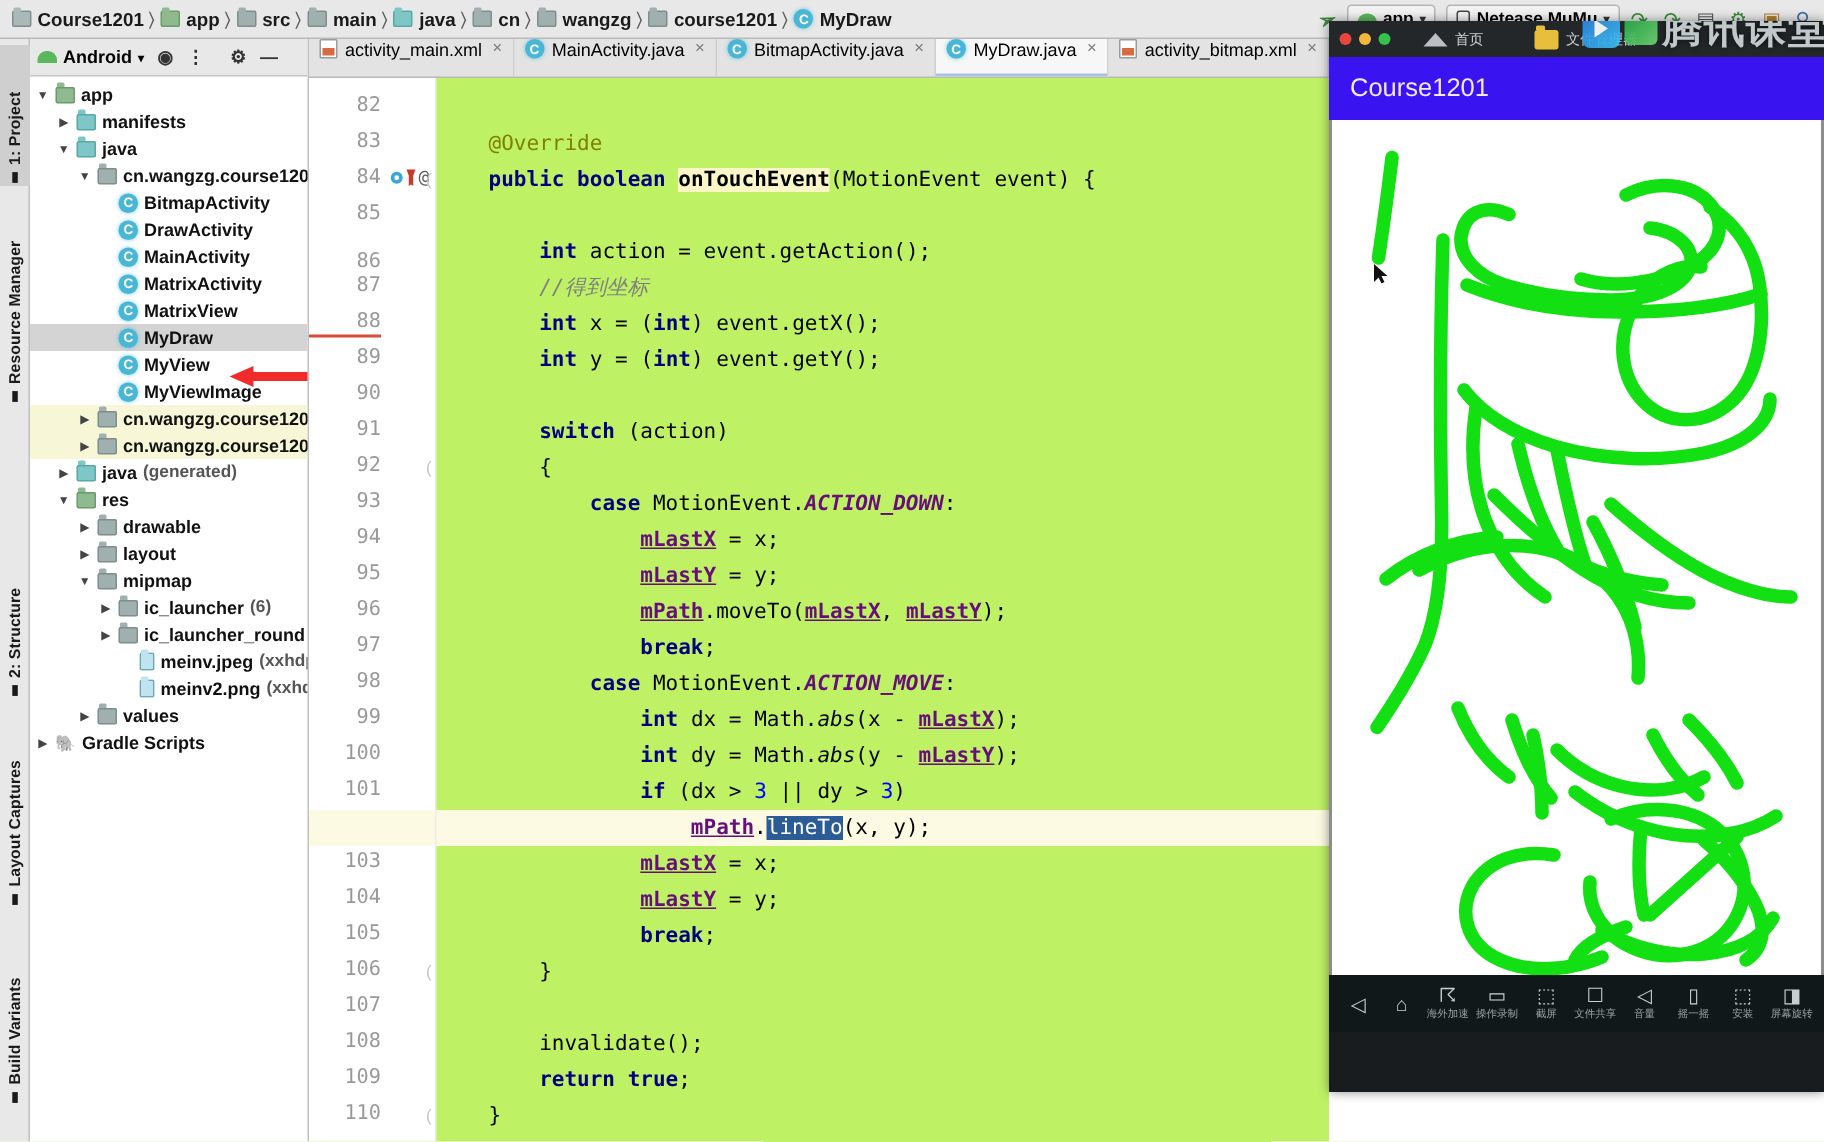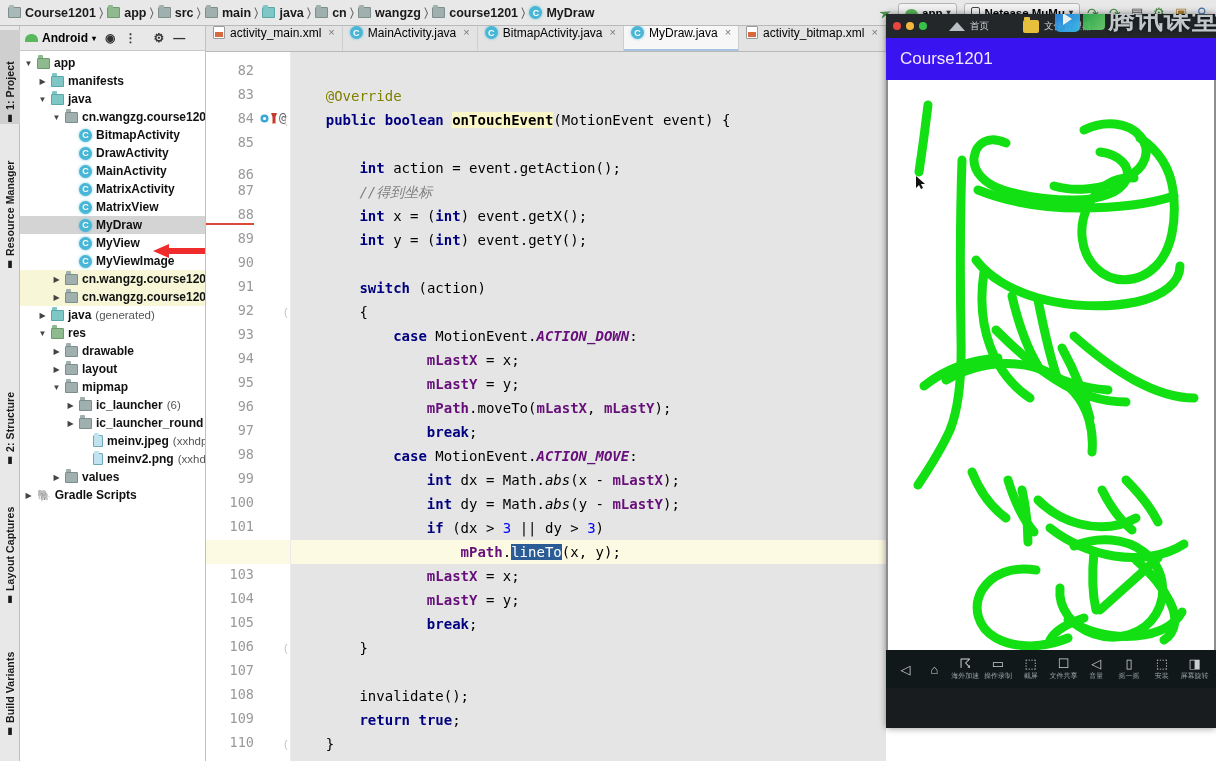--- a/index.html
+++ b/index.html
@@ -49,51 +49,51 @@
   #proj-toolbar { height:25px; background:#e8e8e8; border-bottom:1px solid #c8c8c8;
                   display:flex; align-items:center; gap:9px; padding-left:5px; }
   #proj-toolbar .ptitle { display:flex; align-items:center; gap:4px; font-size:12px; font-weight:bold; }
   .androidIco { width:13px;height:8px; background:#5bb75b; border-radius:6px 6px 0 0; }
   .ptb-ico { font-size:12px; color:#333; font-weight:bold; }
 
   #tree { padding-top:3px; font-size:12px; }
   .row { display:flex; align-items:center; height:18px; white-space:nowrap; gap:4px; }
   .row .tw { width:9px; font-size:8px; color:#444; text-align:center; flex:none; }
   .row .lab { font-weight:bold; color:#111; font-size:12px; }
-  .row .dim { font-weight:normal; color:#555; font-size:11.5px;text-align:center; }
+  .row .dim { font-weight:bold; color:#555; font-size:11.5px;text-align:center; }
   .row.sel { background:#d4d4d4; }
   .row.hl { background:#f7f7d8; }
 
   #arrow { position:absolute; left:133px; top:217px; width:72px; height:16px; }
 
   
   #tabs { position:absolute; left:206px; top:26px; width:680px; height:26px; background:#e3e3e3;
           border-bottom:1px solid #b9b9b9; display:flex; align-items:stretch; overflow:hidden; }
   .tab { display:flex; align-items:flex-start; gap:5px; padding:0 7px; white-space:nowrap; font-size:12px;
          border-right:1px solid #cfcfcf; }
   .tab.active { background:#f7f7f7; box-shadow: inset 0 -2px 0 #a8c3df; }
   .tab .x { color:#777; font-size:11px; margin-left:2px; }
   .xmlIco { width:12px;height:13px; background:#fff; border:1px solid #9b9b9b; border-radius:1px; position:relative; flex:none; }
   .xmlIco::after{ content:""; position:absolute; left:1px; bottom:1px; width:8px;height:5px; background:#d86a42; }
 
   
-  #editor { position:absolute; left:206px; top:52px; width:680px; height:709px; background:#e5e5e5; overflow:hidden; }
+  #editor { position:absolute; left:206px; top:52px; width:680px; height:709px; background:#bef264; overflow:hidden; }
   #gutter { position:absolute; left:0; top:0; width:84px; height:100%; background:#fff; }
   #gutterline { position:absolute; left:84px; top:0; width:1px; height:100%; background:#ebebeb; }
   .ln { position:absolute; right:0; width:84px; padding-right:36px; text-align:right;
         font-family:"DejaVu Sans Mono", monospace; font-size:13.5px; color:#999; }
 
   #code { position:absolute; left:86px; top:0; right:0; height:100%;
           font-family:"DejaVu Sans Mono", monospace; font-size:14px; line-height:24px; white-space:pre; }
   .cl { position:absolute; left:0; width:100%; height:24px; }
   .kw  { color:#000080; font-weight:bold; }
   .num { color:#0000ff; }
   .cmt { color:#808080; font-style:italic; }
   .ann { color:#808000; }
-  .fld { color:#660e7a; font-weight:bold; }
+  .fld { color:#660e7a; font-weight:bold;text-decoration:underline; }
   .sta { color:#660e7a; font-weight:bold; font-style:italic; }
   .plain { color:#000000; }
   .hl-yellow { background:#fbf6c8; }
   .selbox { background:#2b5c96; color:#fff; }
 
   
   #emu { position:absolute; left:886px; top:14px; width:330px; height:714px;
          background:#191c1e; box-shadow:0 0 7px rgba(0,0,0,.45); overflow:hidden; }
   #emu-title { position:relative; height:24px; background:#23272a; display:flex; align-items:center; padding-left:7px; gap:0; }
   .dots { display:flex; gap:5px; align-items:center; }

